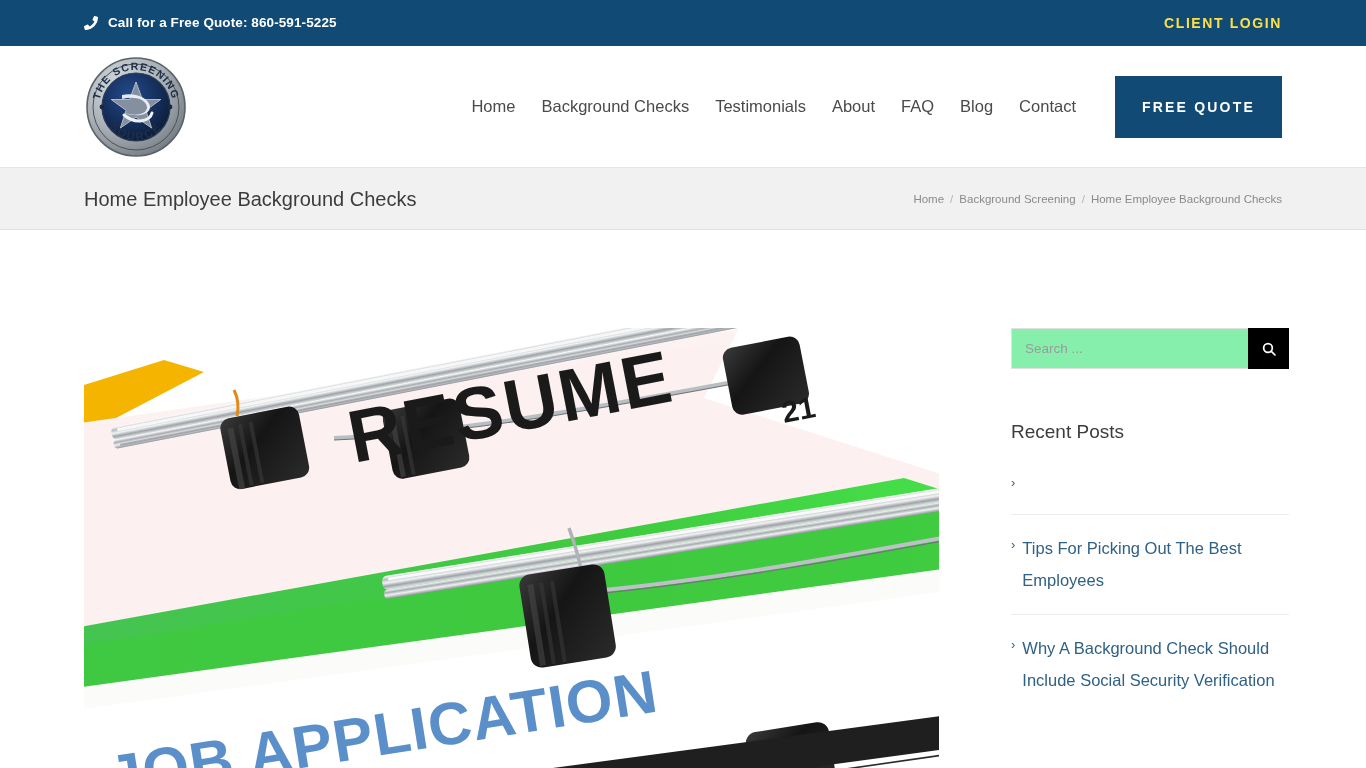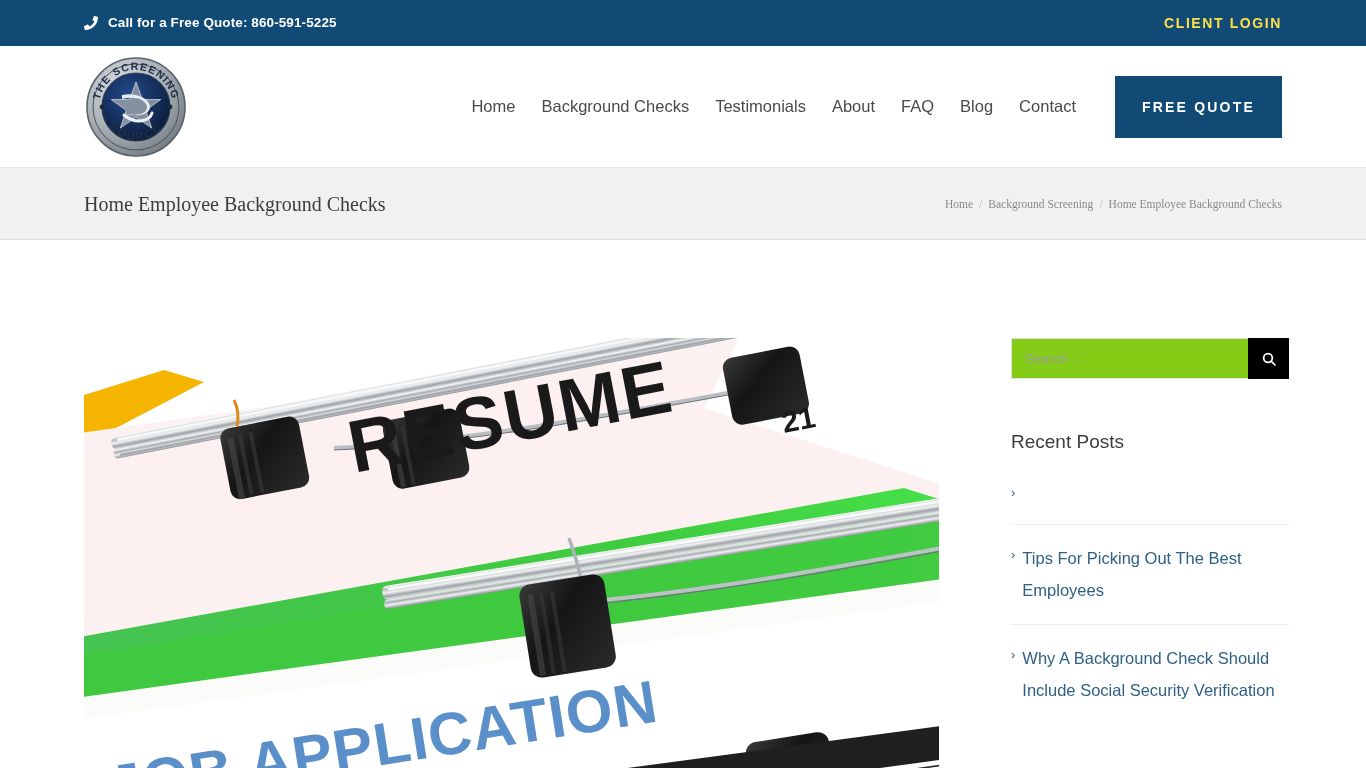--- a/index.html
+++ b/index.html
@@ -95,26 +95,25 @@
     border: none;
     cursor: pointer;
     line-height: 1;
     font-family: "Liberation Sans", sans-serif;
   }
 
   
   .titlebar {
     background: #f1f1f1;
     border-bottom: 1px solid #e0e0e0;
-    height: 72px;
+    height: 62px;
     display: flex;
     align-items: center;
     justify-content: space-between;
     padding: 0 84px;
-    font-family: Liberation Serif, serif;
   }
   .page-title {
     font-size: 20px;
     font-weight: 400;
     color: #3c3c3c;
     line-height: 1.2;
   }
   .breadcrumb {
     font-size: 11.5px;
     color: #8a8a8a;
@@ -159,21 +158,21 @@
   
   .search-wrap {
     display: flex;
     height: 41px;
     margin-bottom: 52px;
   }
   .search-input {
     flex: 1;
     border: 1px solid #e0e0e0;
     border-right: none;
-    background: #84cc16;
+    background: #86efac;
     padding: 0 13px;
     font-size: 13.5px;
     color: #555555;
     font-family: "Liberation Sans", sans-serif;
     outline: none;
   }
   .search-input::placeholder { color: #9b9b9b; }
   .search-btn {
     width: 41px;
     background: #000000;

